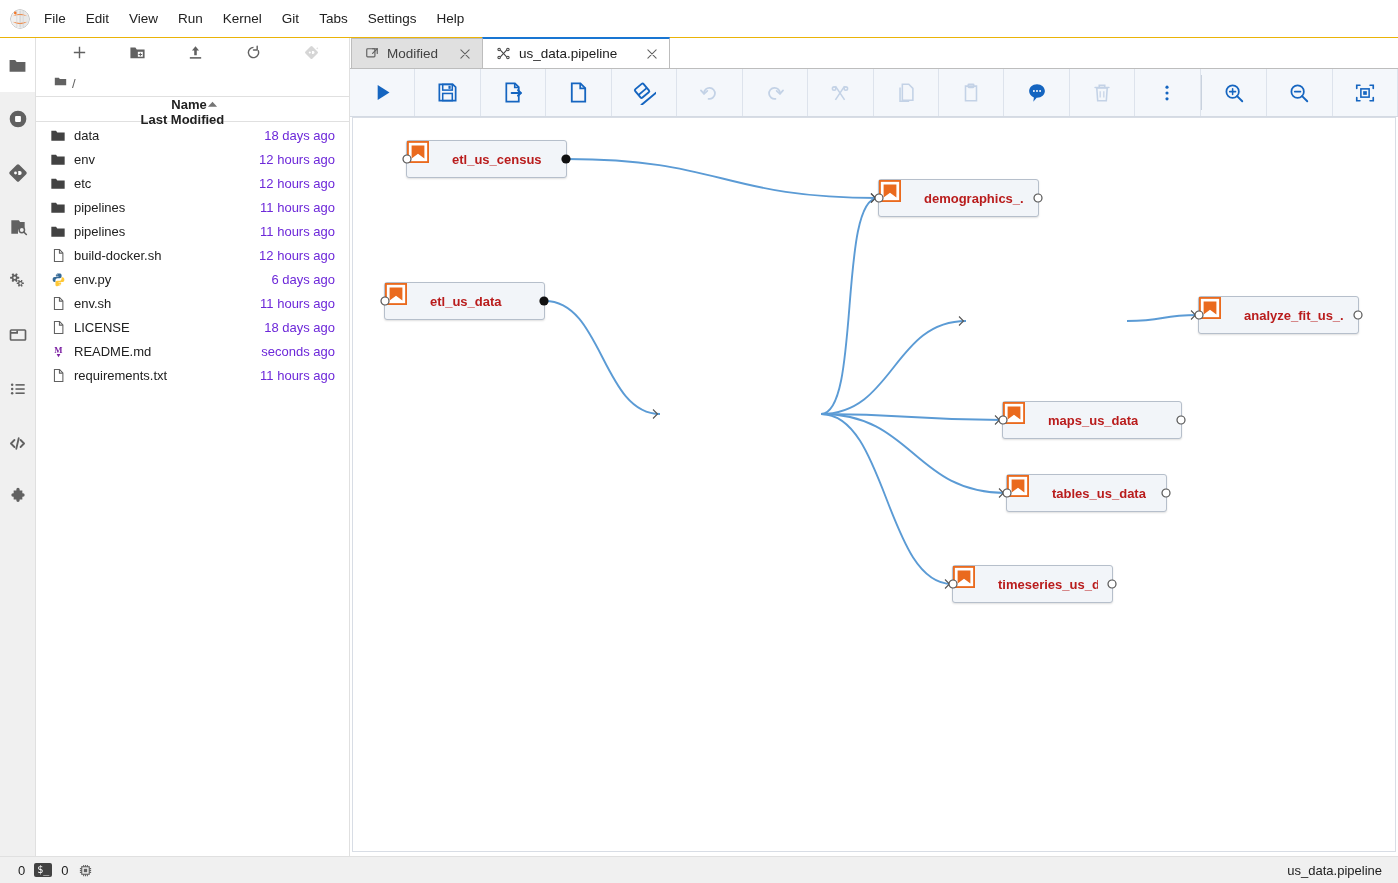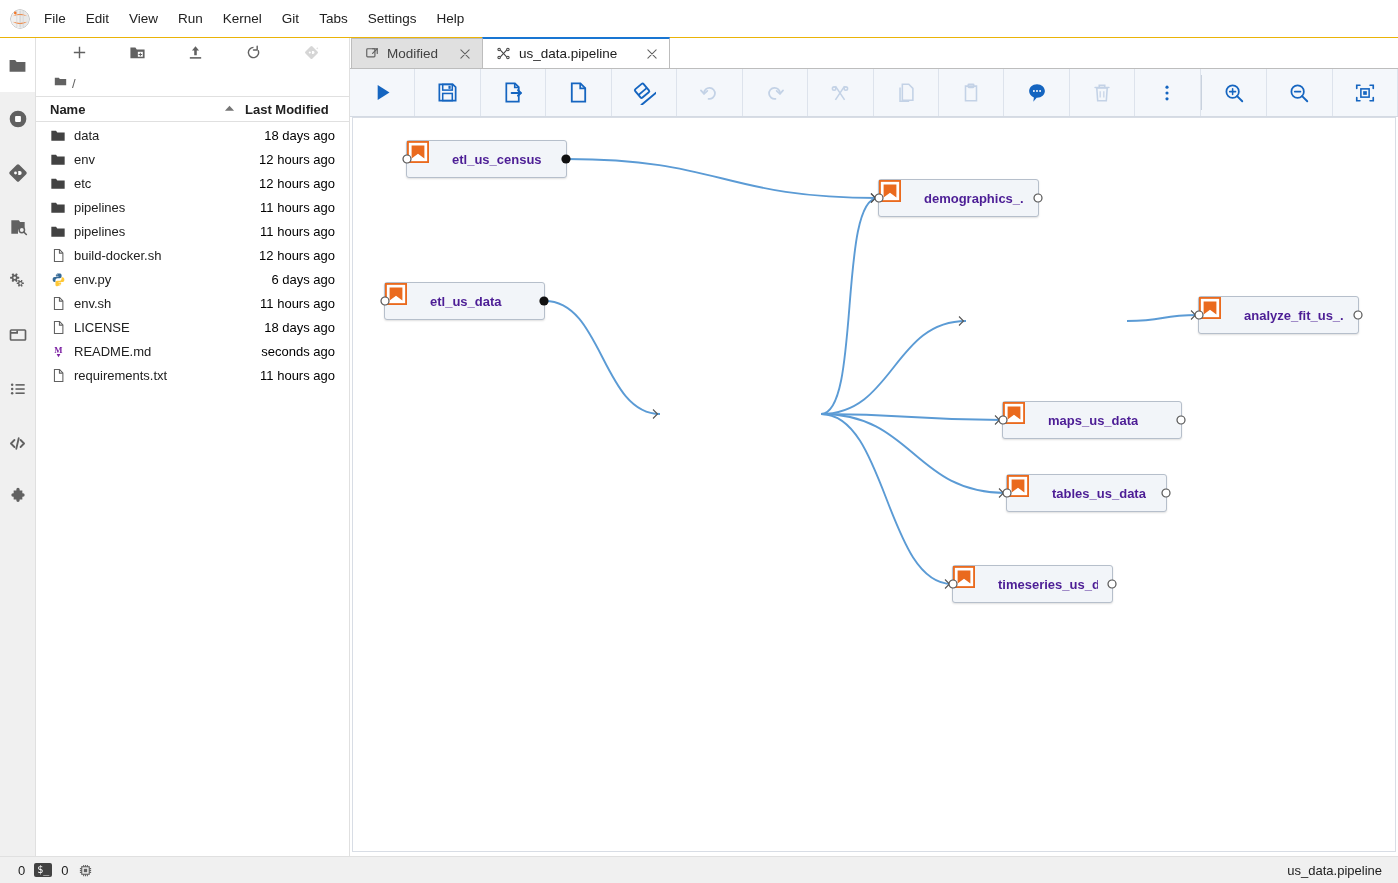--- a/index.html
+++ b/index.html
@@ -62,32 +62,33 @@
     height: 26px; display: flex; align-items: center; gap: 5px;
     padding-left: 18px; font-size: 13px; color: #616161;
   }
   .fb-header {
     display: flex; align-items: center;
     height: 26px;
     border-top: 1px solid #e0e0e0;
     border-bottom: 1px solid #e0e0e0;
     font-weight: bold; font-size: 13px; color: #212121;
     padding-left: 0;
+    flex-direction: column;
   }
   .fb-h-name { flex: 1; display: flex; align-items: center; padding-left: 14px; cursor: pointer; }
   .fb-h-name .sortarrow { margin-left: auto; margin-right: 10px; color: #757575; font-size: 9px; }
   .fb-h-mod { width: 104px; text-align: left; padding-right: 14px; cursor: pointer; }
   .fb-list { flex: 1; overflow: hidden; padding-top: 1px; }
   .fb-row {
     display: flex; align-items: center; height: 24px;
     cursor: pointer; font-size: 13px;
   }
   .fb-icon { width: 30px; min-width: 30px; display: flex; align-items: center; justify-content: center; padding-left: 14px; }
   .fb-name { flex: 1; padding-left: 8px; color: #212121; white-space: nowrap; overflow: hidden; text-overflow: ellipsis; }
-  .fb-mod { width: 110px; text-align: right; padding-right: 14px; color: #000000; white-space: nowrap; }
+  .fb-mod { width: 110px; text-align: right; padding-right: 14px; color: #6d28d9; white-space: nowrap; }
 
   
   .editorarea { flex: 1; display: flex; flex-direction: column; min-width: 0; background: #fff; }
   .tabbar {
     height: 31px; min-height: 31px;
     display: flex; align-items: flex-end;
     background: #fff;
     border-bottom: 1px solid #bdbdbd;
     padding-left: 1px;
   }
@@ -142,21 +143,21 @@
     border: 1px solid #b6bfcb;
     border-radius: 3px;
     display: flex; align-items: center;
     box-shadow: 0 1px 2px rgba(0,0,0,0.13);
     cursor: pointer;
     user-select: none;
   }
   .node .node-icon { margin-left: 12px; width: 22px; height: 22px; flex: 0 0 22px; }
   .node .node-label {
     margin-left: 11px; margin-right: 14px;
-    font-size: 13px; font-weight: bold; color: #4c1d95;
+    font-size: 13px; font-weight: bold; color: #b91c1c;
     white-space: nowrap; overflow: hidden;
   }
   .port {
     position: absolute; top: 50%; transform: translateY(-50%);
     width: 12px; height: 12px;
   }
   .port-in { left: -6px; }
   .port-out { right: -6px; }
 
   

